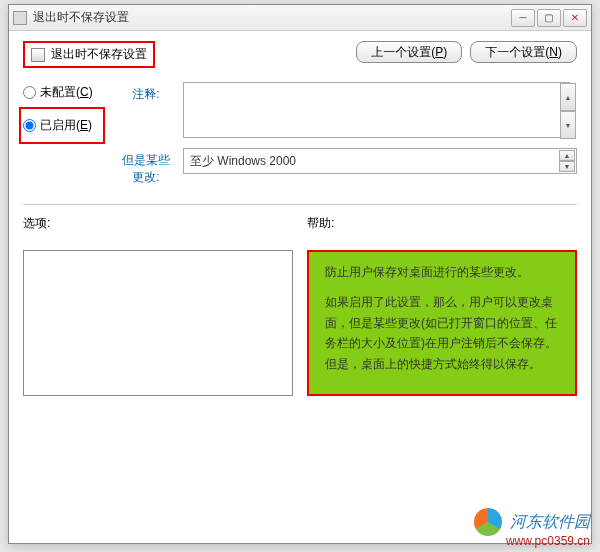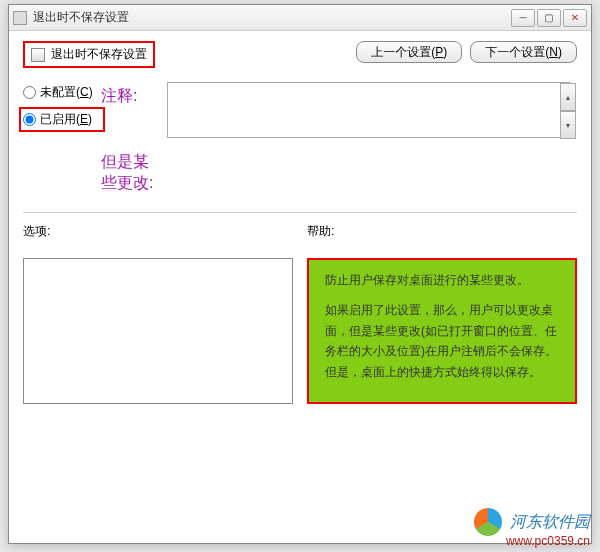--- a/index.html
+++ b/index.html
@@ -10,28 +10,28 @@
 .titlebar .title { flex: 1; font-size: 12px; color: #333; }
 .winbtns { display: flex; gap: 2px; }
 .winbtn { width: 24px; height: 18px; background: linear-gradient(#fdfdfd,#e5e5e5); border: 1px solid #aaa; border-radius: 2px; display:flex; align-items:center; justify-content:center; font-size:10px; color:#444; cursor:pointer; }
 .winbtn.close { color:#a33; }
 .content { padding: 10px 14px; }
 .header-row { display: flex; align-items: flex-start; justify-content: space-between; margin-bottom: 14px; }
 .policy-title { border: 2px solid #e00; padding: 3px 6px; display: inline-flex; align-items:center; gap:6px; font-size:12px; }
 .policy-title .picon { width:14px; height:14px; border:1px solid #888; background:linear-gradient(#fff,#ddd); display:inline-block; }
 .nav-buttons { display: flex; gap: 8px; margin-left:auto; }
 .btn { height: 22px; padding: 0 14px; background: linear-gradient(#fdfdfd,#e8e8e8); border: 1px solid #8a8a8a; border-radius: 8px; font-size: 12px; cursor: pointer; }
-.config-row { display: flex; margin-bottom: 6px; align-items: flex-start; }
+.config-row { display: flex; gap: 16px; margin-bottom: 6px; align-items: flex-start; }
 .radio-col { width: 78px; display: flex; flex-direction: column; gap: 10px; padding-top: 2px; }
 .radio-item { display: flex; align-items: center; gap: 4px; font-size: 12px; cursor:pointer; }
 .radio-item input { cursor:pointer; }
-.radio-item.hl { border: 2px solid #e00; padding: 2px 2px; margin:-4px -4px; }
+.radio-item.hl { border: 2px solid #e00; padding: 8px 2px; margin:-4px -4px; }
 .field-col { flex: 1; }
 .field-row { display: flex; gap: 8px; margin-bottom: 10px; align-items: flex-start; }
-.field-label { width: 58px; text-align: left; padding-top: 4px; font-size:16px; color:#a21caf; }
+.field-label { width: 58px; text-align: center; padding-top: 4px; font-size:12px; color:#0369a1; }
 .comment-box { flex:1; height: 56px; border: 1px solid #aaa; background:#fff; resize:none; font-size:12px; padding:2px; }
 .platform-box { flex:1; height: 26px; border: 1px solid #aaa; background:#fff; padding: 4px 6px; font-size:12px; color:#333; display:flex; align-items:center; position:relative; }
 .spinbtns { position:absolute; right:1px; top:1px; bottom:1px; width:16px; display:flex; flex-direction:column; }
 .spinbtns div { flex:1; border:1px solid #aaa; background:linear-gradient(#fafafa,#e0e0e0); font-size:7px; display:flex; align-items:center; justify-content:center; color:#555; cursor:pointer; }
 .divider { height:1px; background:#ccc; margin: 8px 0 10px; }
 .lower { display:flex; gap: 14px; }
 .col { flex:1; display:flex; flex-direction:column; }
 .col-label { font-size:12px; margin-bottom:18px; }
 .options-box { flex:1; height: 290px; border:1px solid #888; background:#fff; }
 .help-box { flex:1; height: 290px; border:2px solid #e00; background:#84cc16; padding: 10px 16px; font-size:12px; color:#333; line-height:1.7; overflow:auto; }
@@ -86,20 +86,27 @@
         <div class="field-row">
           <div class="field-label">注释:</div>
           <textarea class="comment-box" style=""></textarea>
           <div class="spinbtns" style="position:relative; width:16px; height:56px; margin-left:-17px;">
             <div>▲</div>
             <div>▼</div>
           </div>
         </div>
         <div class="field-row">
           <div class="field-label">但是某些更改:</div>
+          <div class="platform-box">
+            <span>至少 Windows 2000</span>
+            <div class="spinbtns">
+              <div>▲</div>
+              <div>▼</div>
+            </div>
+          </div>
         </div>
       </div>
     </div>
 
     <div class="divider"></div>
 
     <div class="lower">
       <div class="col">
         <div class="col-label">选项:</div>
         <div class="options-box"></div>

